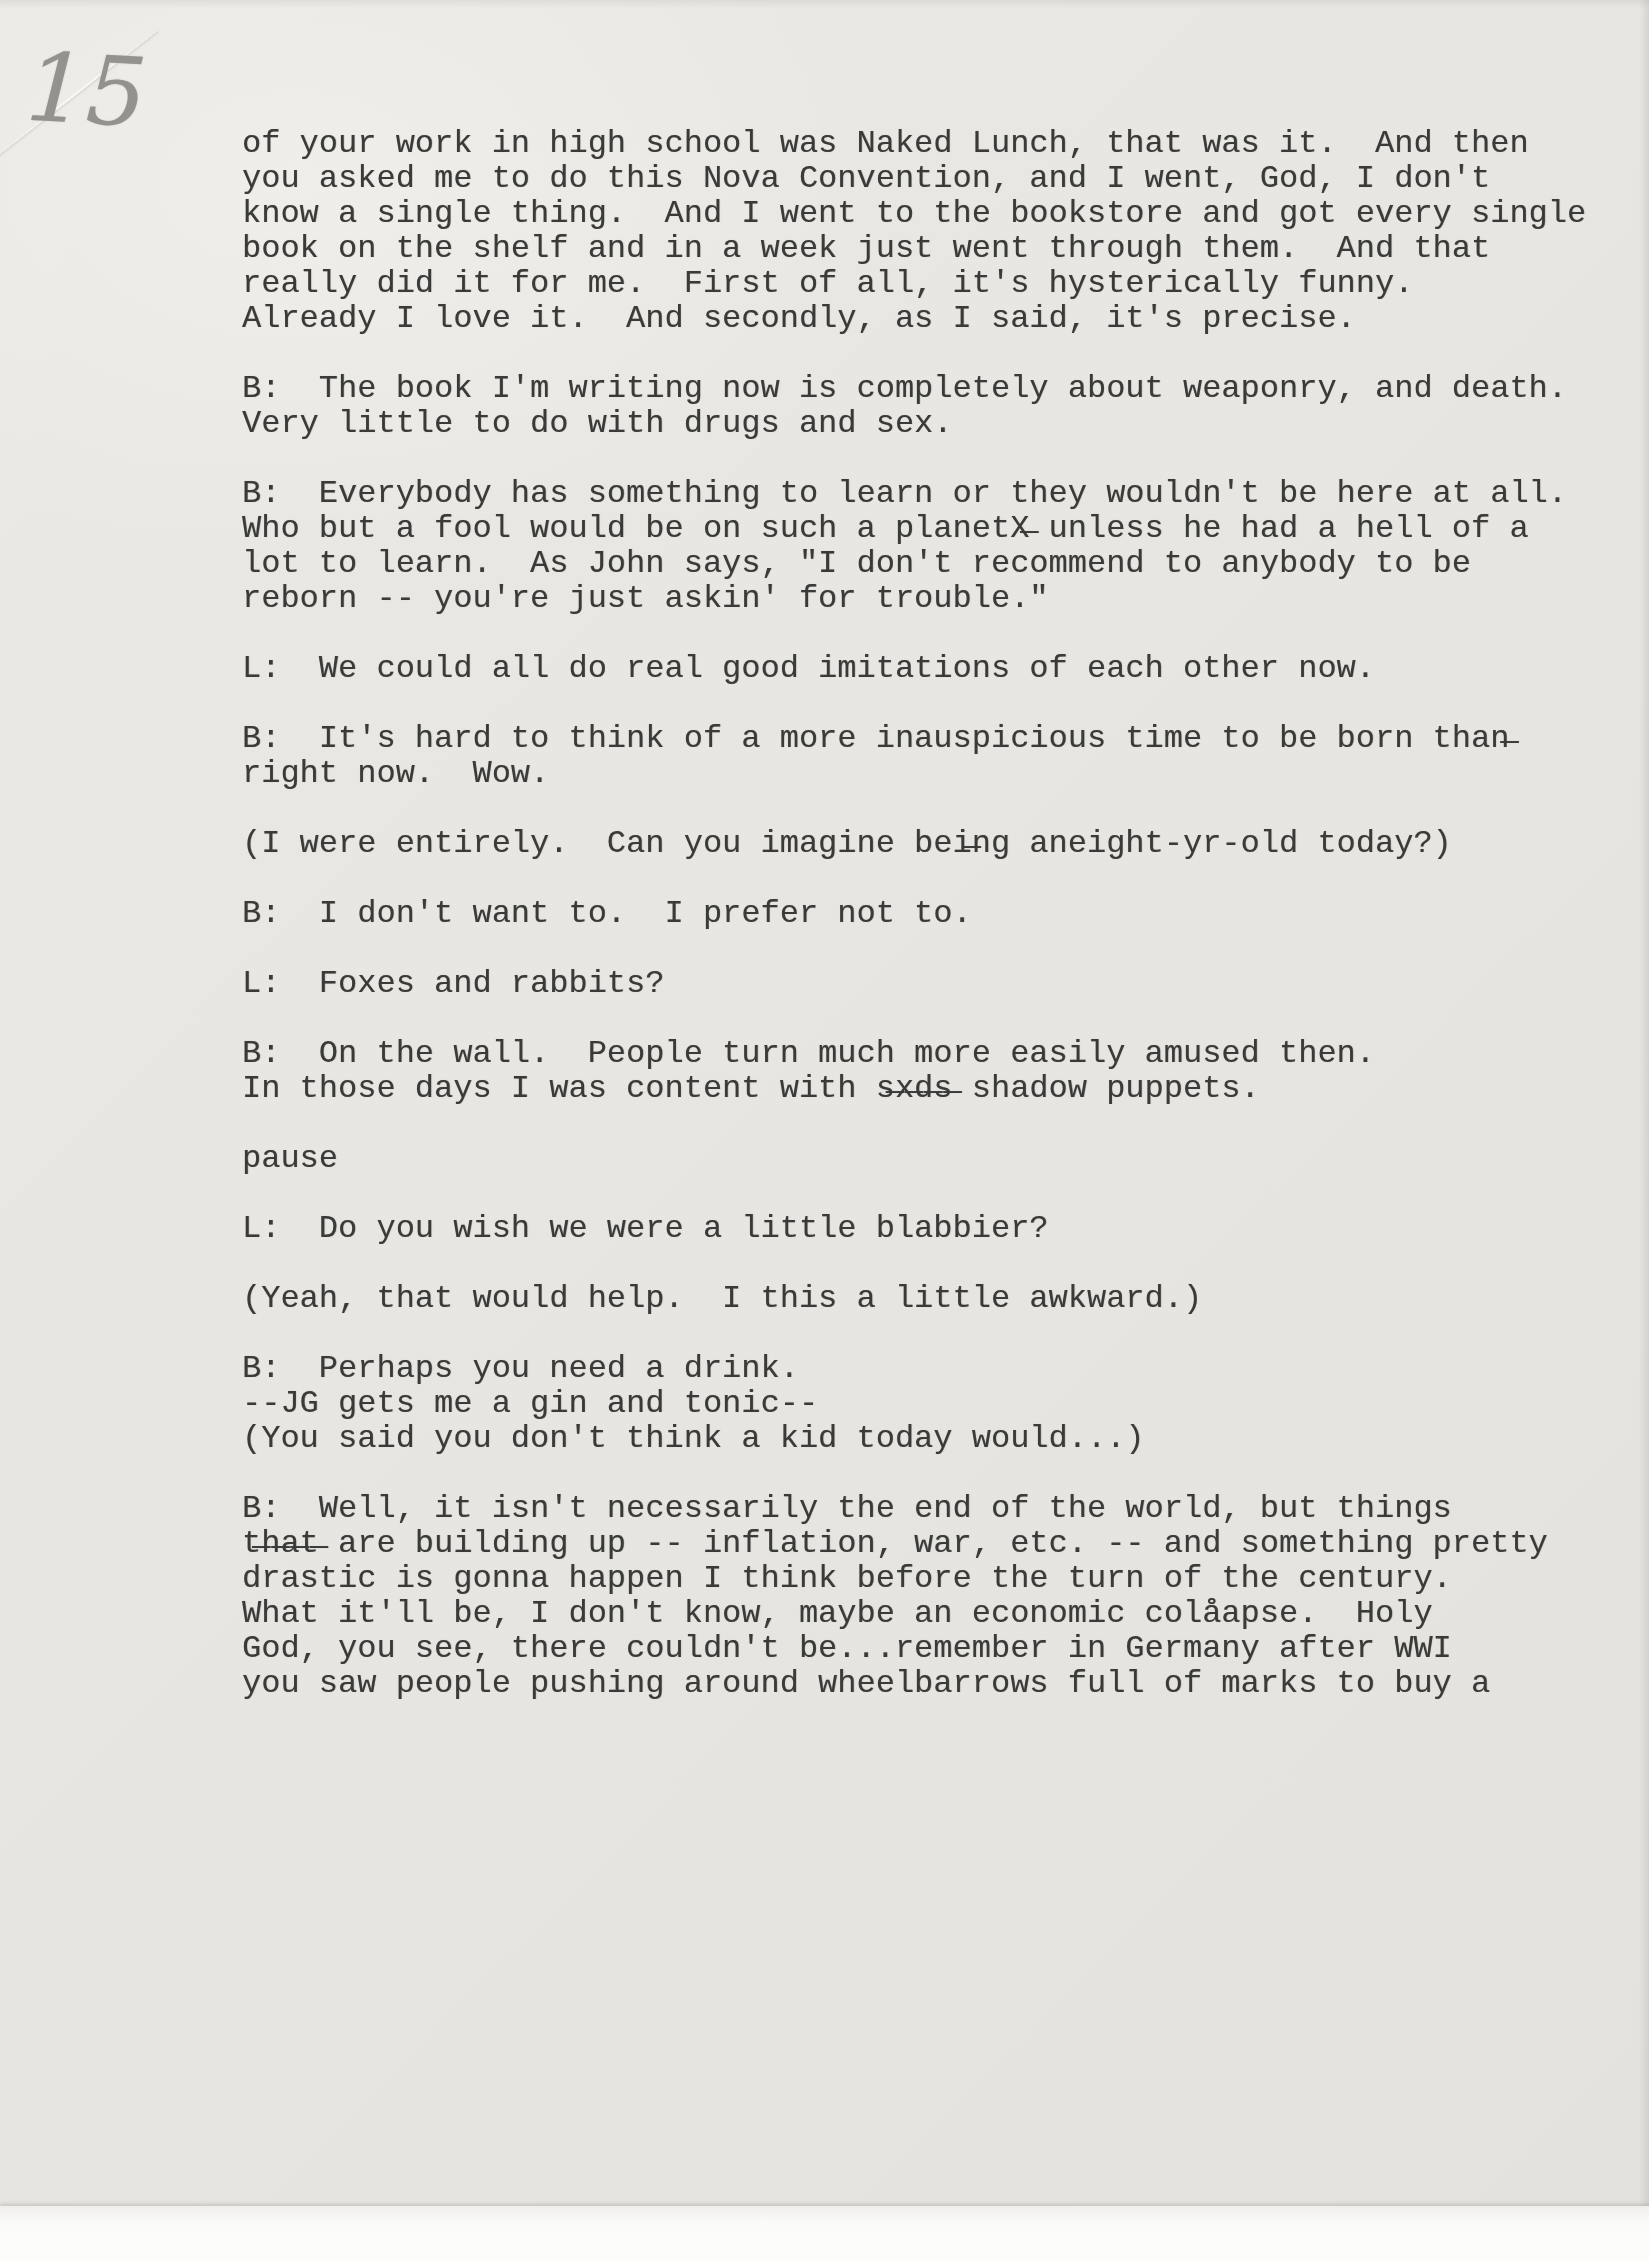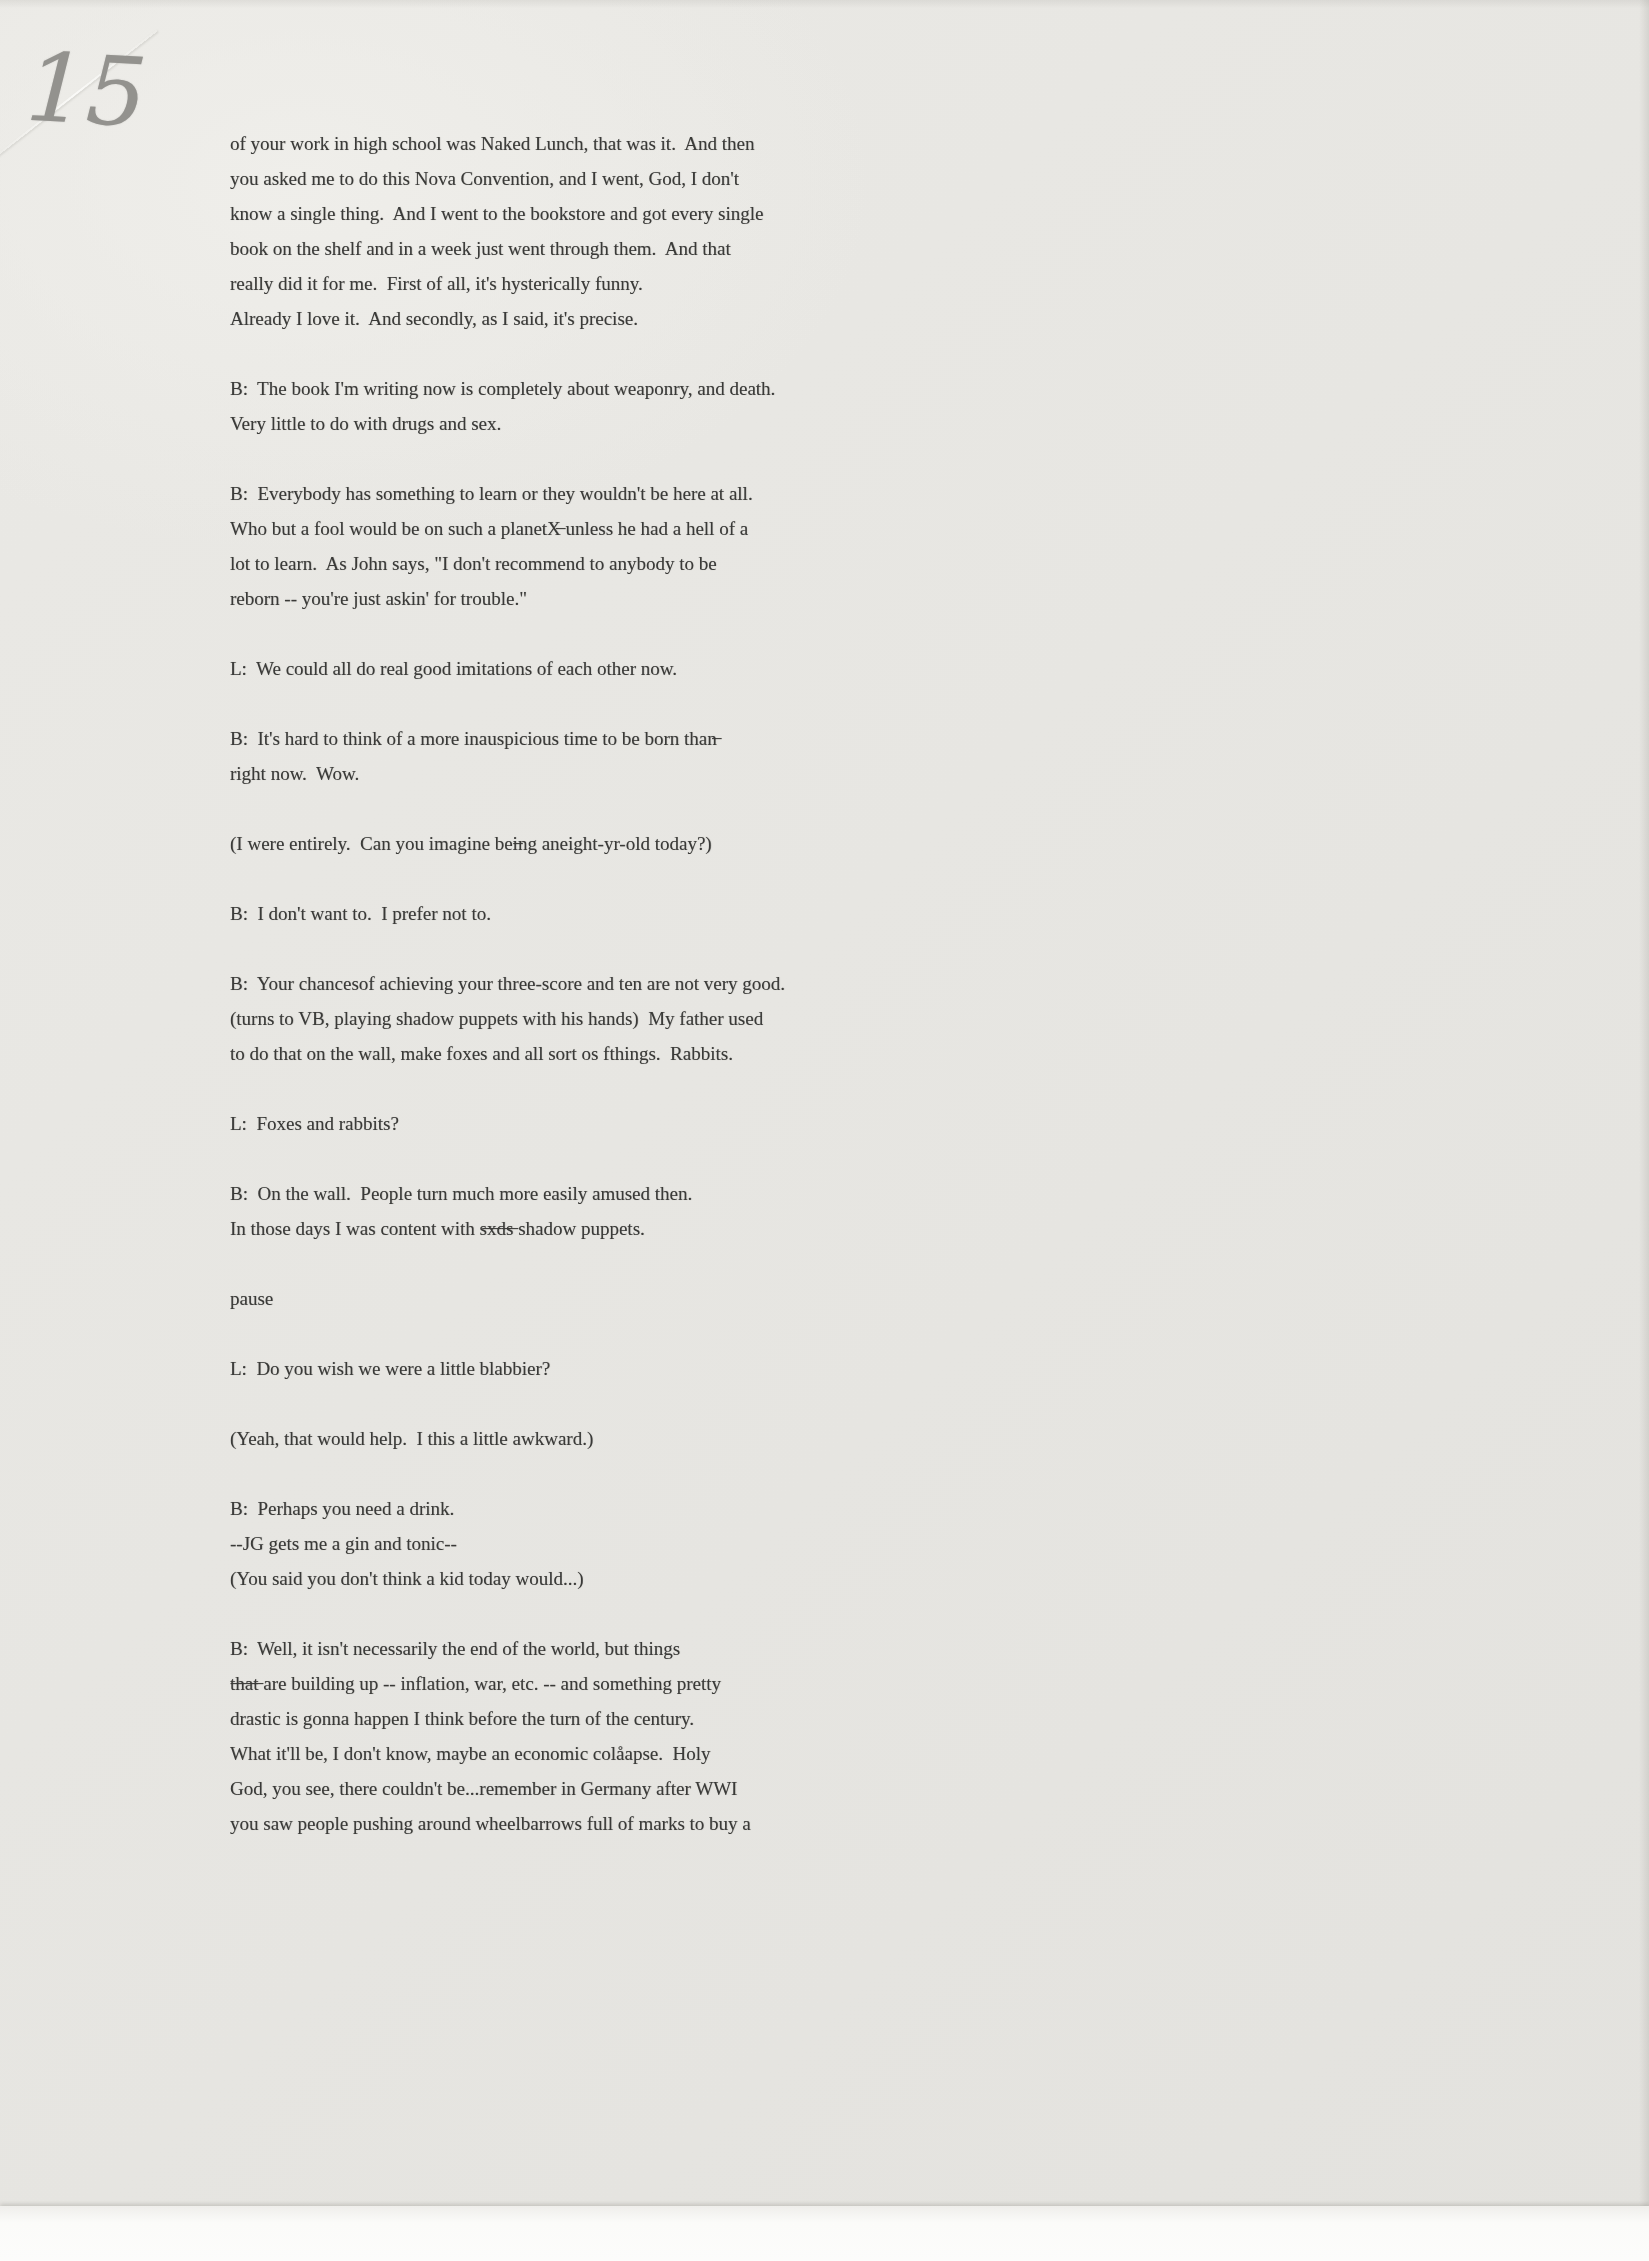--- a/index.html
+++ b/index.html
@@ -44,25 +44,25 @@
     font-size: 95px;
     line-height: 1;
     color: #93928e;
     transform: rotate(3deg);
     text-shadow: 0 0 1.4px rgba(147,146,142,0.45);
     user-select: none;
   }
   
   .doc {
     position: absolute;
-    left: 230px;
+    left: 242px;
     top: 126px;
     width: 1230px;
-    font-family: Liberation Serif, serif;
-    font-size: 19px;
+    font-family: Liberation Mono, monospace;
+    font-size: 32px;
     line-height: 35px;
     color: #3a3a38;
     white-space: pre;
     text-shadow: 0.4px 0.4px 0.7px rgba(52,52,50,0.38);
   }
   .doc .para {
     margin: 0 0 35px 0;
   }
   
   .scan-bottom {
@@ -86,23 +86,21 @@
   <div class="doc"><div class="para">of your work in high school was Naked Lunch, that was it.  And then
 you asked me to do this Nova Convention, and I went, God, I don't
 know a single thing.  And I went to the bookstore and got every single
 book on the shelf and in a week just went through them.  And that
 really did it for me.  First of all, it's hysterically funny.
 Already I love it.  And secondly, as I said, it's precise.</div><div class="para">B:  The book I'm writing now is completely about weaponry, and death.
 Very little to do with drugs and sex.</div><div class="para">B:  Everybody has something to learn or they wouldn't be here at all.
 Who but a fool would be on such a planetX̶ unless he had a hell of a
 lot to learn.  As John says, "I don't recommend to anybody to be
 reborn -- you're just askin' for trouble."</div><div class="para">L:  We could all do real good imitations of each other now.</div><div class="para">B:  It's hard to think of a more inauspicious time to be born than̶
-right now.  Wow.</div><div class="para">(I were entirely.  Can you imagine bei̶ng aneight-yr-old today?)</div><div class="para">B:  I don't want to.  I prefer not to.</div><div class="para">B:  Your chancesof achieving your three-score and ten are not very good.
-(turns to VB, playing shadow puppets with his hands)  My father used
-to do that on the wall, make foxes and all sort os fthings.  Rabbits.</div><div class="para">L:  Foxes and rabbits?</div><div class="para">B:  On the wall.  People turn much more easily amused then.
+right now.  Wow.</div><div class="para">(I were entirely.  Can you imagine bei̶ng aneight-yr-old today?)</div><div class="para">B:  I don't want to.  I prefer not to.</div><div class="para">L:  Foxes and rabbits?</div><div class="para">B:  On the wall.  People turn much more easily amused then.
 In those days I was content with s̶x̶d̶s̶ shadow puppets.</div><div class="para">pause</div><div class="para">L:  Do you wish we were a little blabbier?</div><div class="para">(Yeah, that would help.  I this a little awkward.)</div><div class="para">B:  Perhaps you need a drink.
 --JG gets me a gin and tonic--
 (You said you don't think a kid today would...)</div><div class="para">B:  Well, it isn't necessarily the end of the world, but things
 t̶h̶a̶t̶ are building up -- inflation, war, etc. -- and something pretty
 drastic is gonna happen I think before the turn of the century.
 What it'll be, I don't know, maybe an economic colåapse.  Holy
 God, you see, there couldn't be...remember in Germany after WWI
 you saw people pushing around wheelbarrows full of marks to buy a</div></div>
 
   <div class="scan-bottom"></div>

